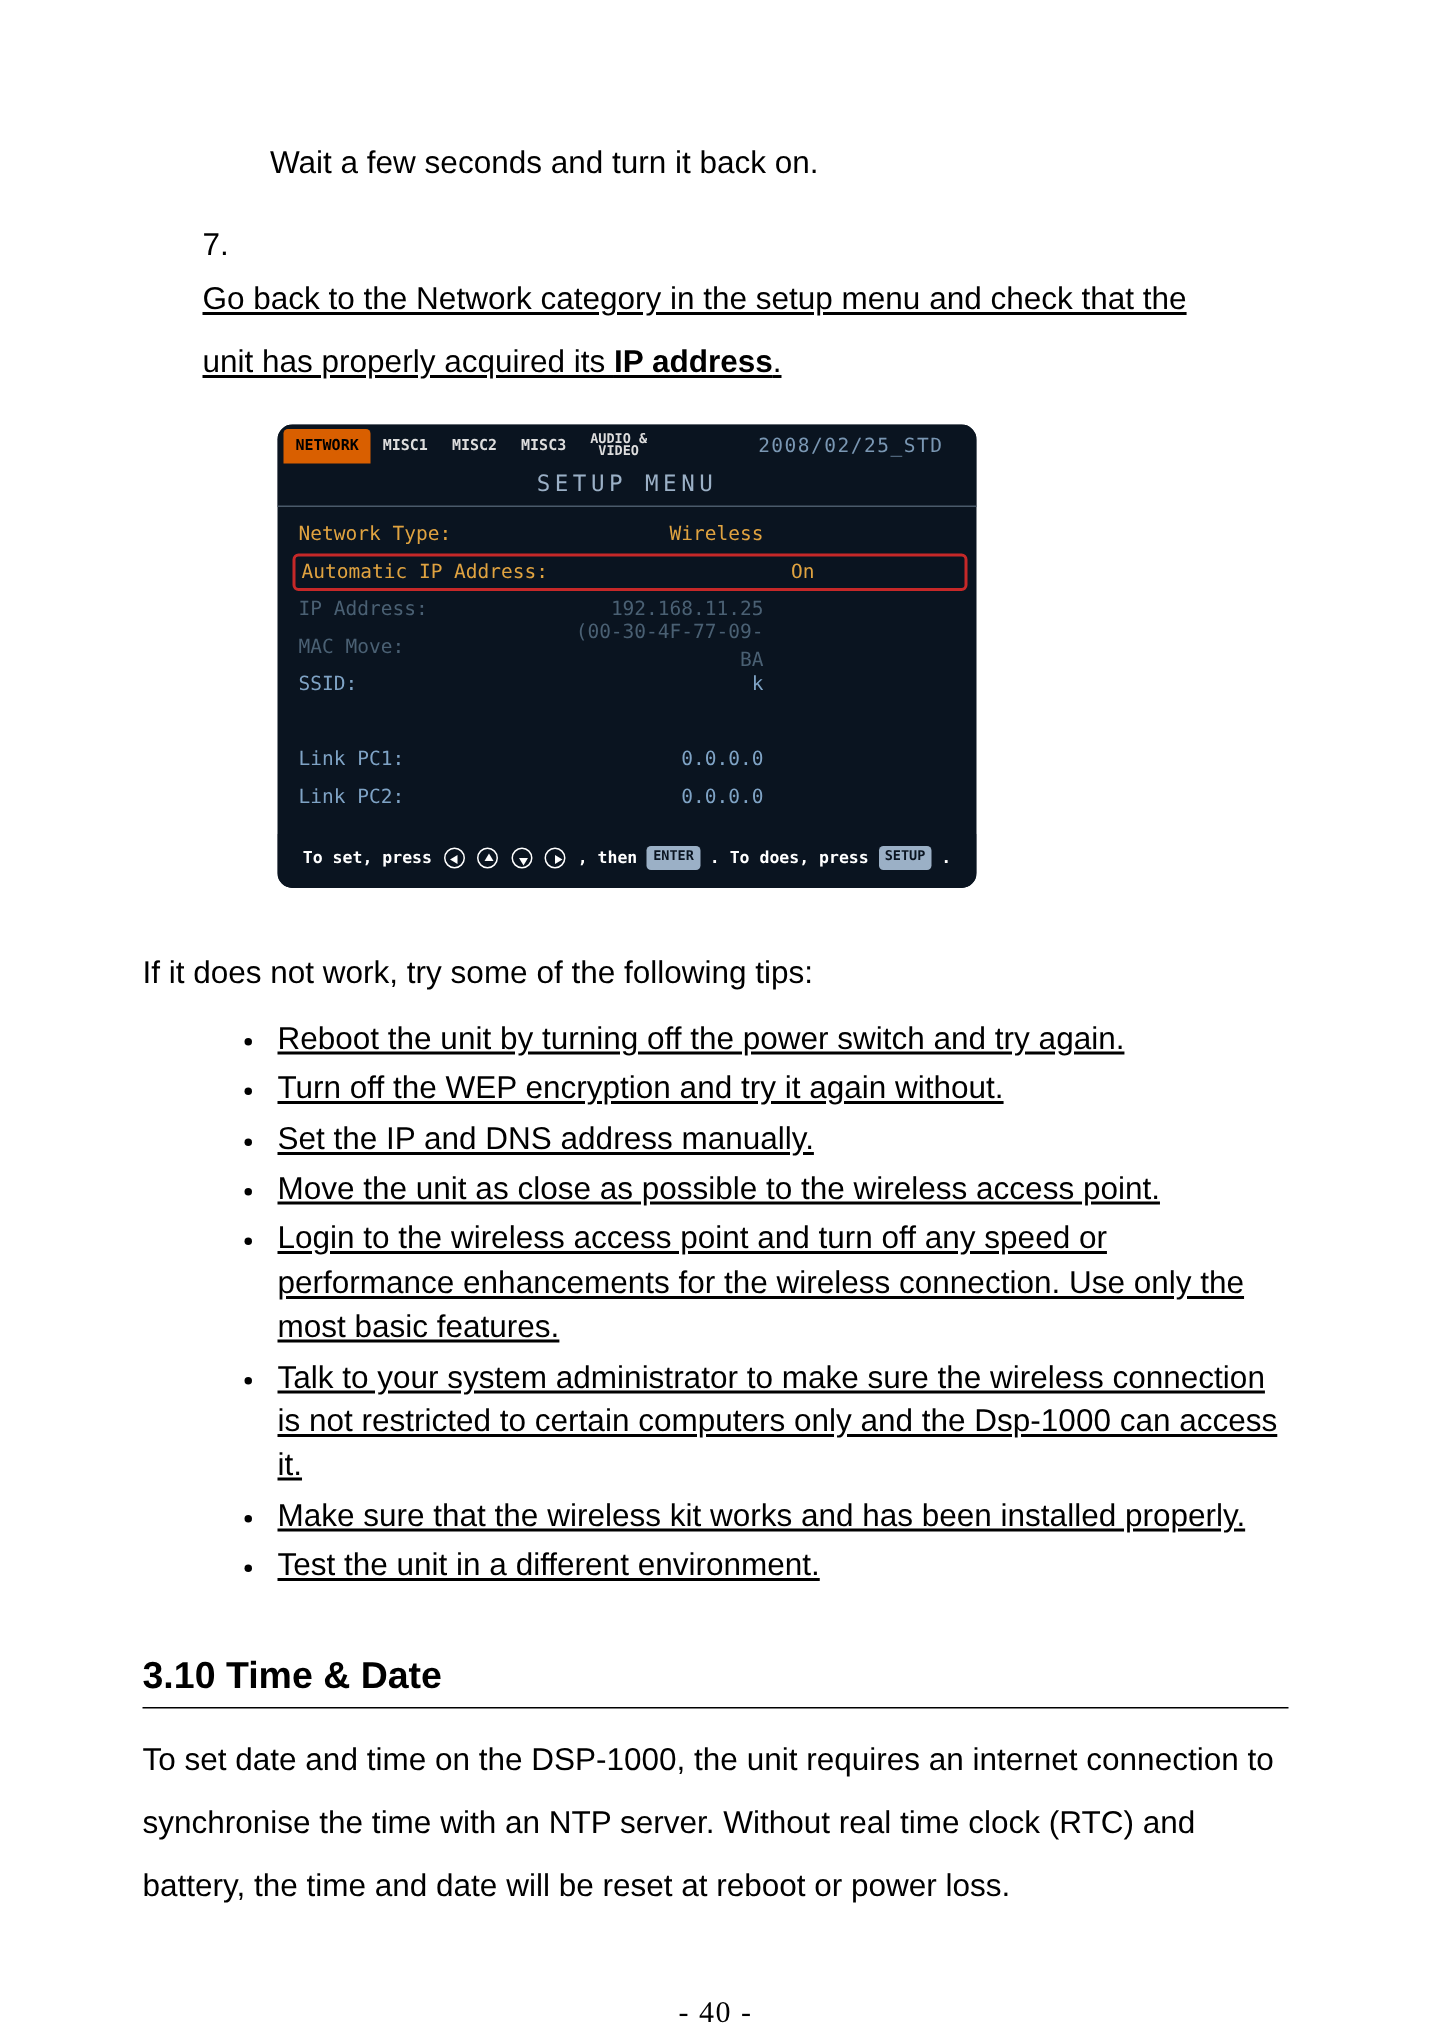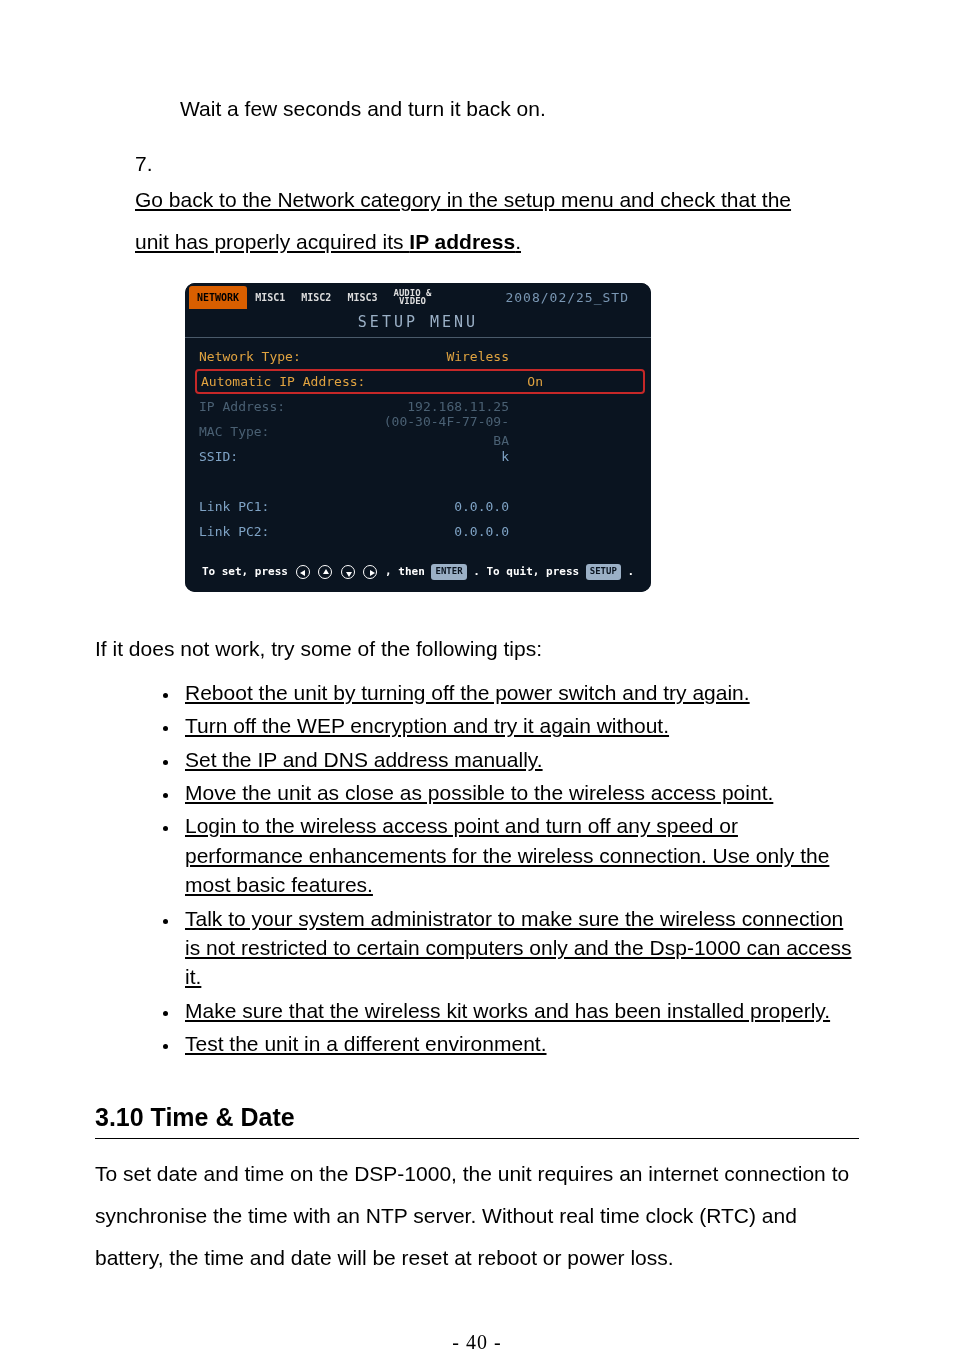--- a/index.html
+++ b/index.html
@@ -96,21 +96,21 @@
       </div>
       <div class="menu-row row-highlight">
         <span class="menu-label">Automatic IP Address:</span>
         <span class="menu-value">On</span>
       </div>
       <div class="menu-row row-dim">
         <span class="menu-label">IP Address:</span>
         <span class="menu-value">192.168.11.25</span>
       </div>
       <div class="menu-row row-dim">
-        <span class="menu-label">MAC Type:</span>
+        <span class="menu-label">MAC Move:</span>
         <span class="menu-value">(00-30-4F-77-09-BA</span>
       </div>
       <div class="menu-row row-ssid">
         <span class="menu-label">SSID:</span>
         <span class="menu-value">k</span>
       </div>
       <div class="menu-row ">
         <span class="menu-label"></span>
         <span class="menu-value"></span>
       </div>
@@ -124,21 +124,21 @@
       </div>
     </div>
   <div class="hint-bar">
     <span>To set, press</span>
     <span class="arrow-circ arrow-l"></span>
     <span class="arrow-circ arrow-u"></span>
     <span class="arrow-circ arrow-d"></span>
     <span class="arrow-circ arrow-r"></span>
     <span>, then</span>
     <span class="pill">ENTER</span>
-    <span>. To quit, press</span>
+    <span>. To does, press</span>
     <span class="pill">SETUP</span>
     <span>.</span>
   </div>
 </div>
 
 <div class="body-text">If it does not work, try some of the following tips:</div>
 
 <ul class="tips">
     <li>Reboot the unit by turning off the power switch and try again.</li>
     <li>Turn off the WEP encryption and try it again without.</li>

